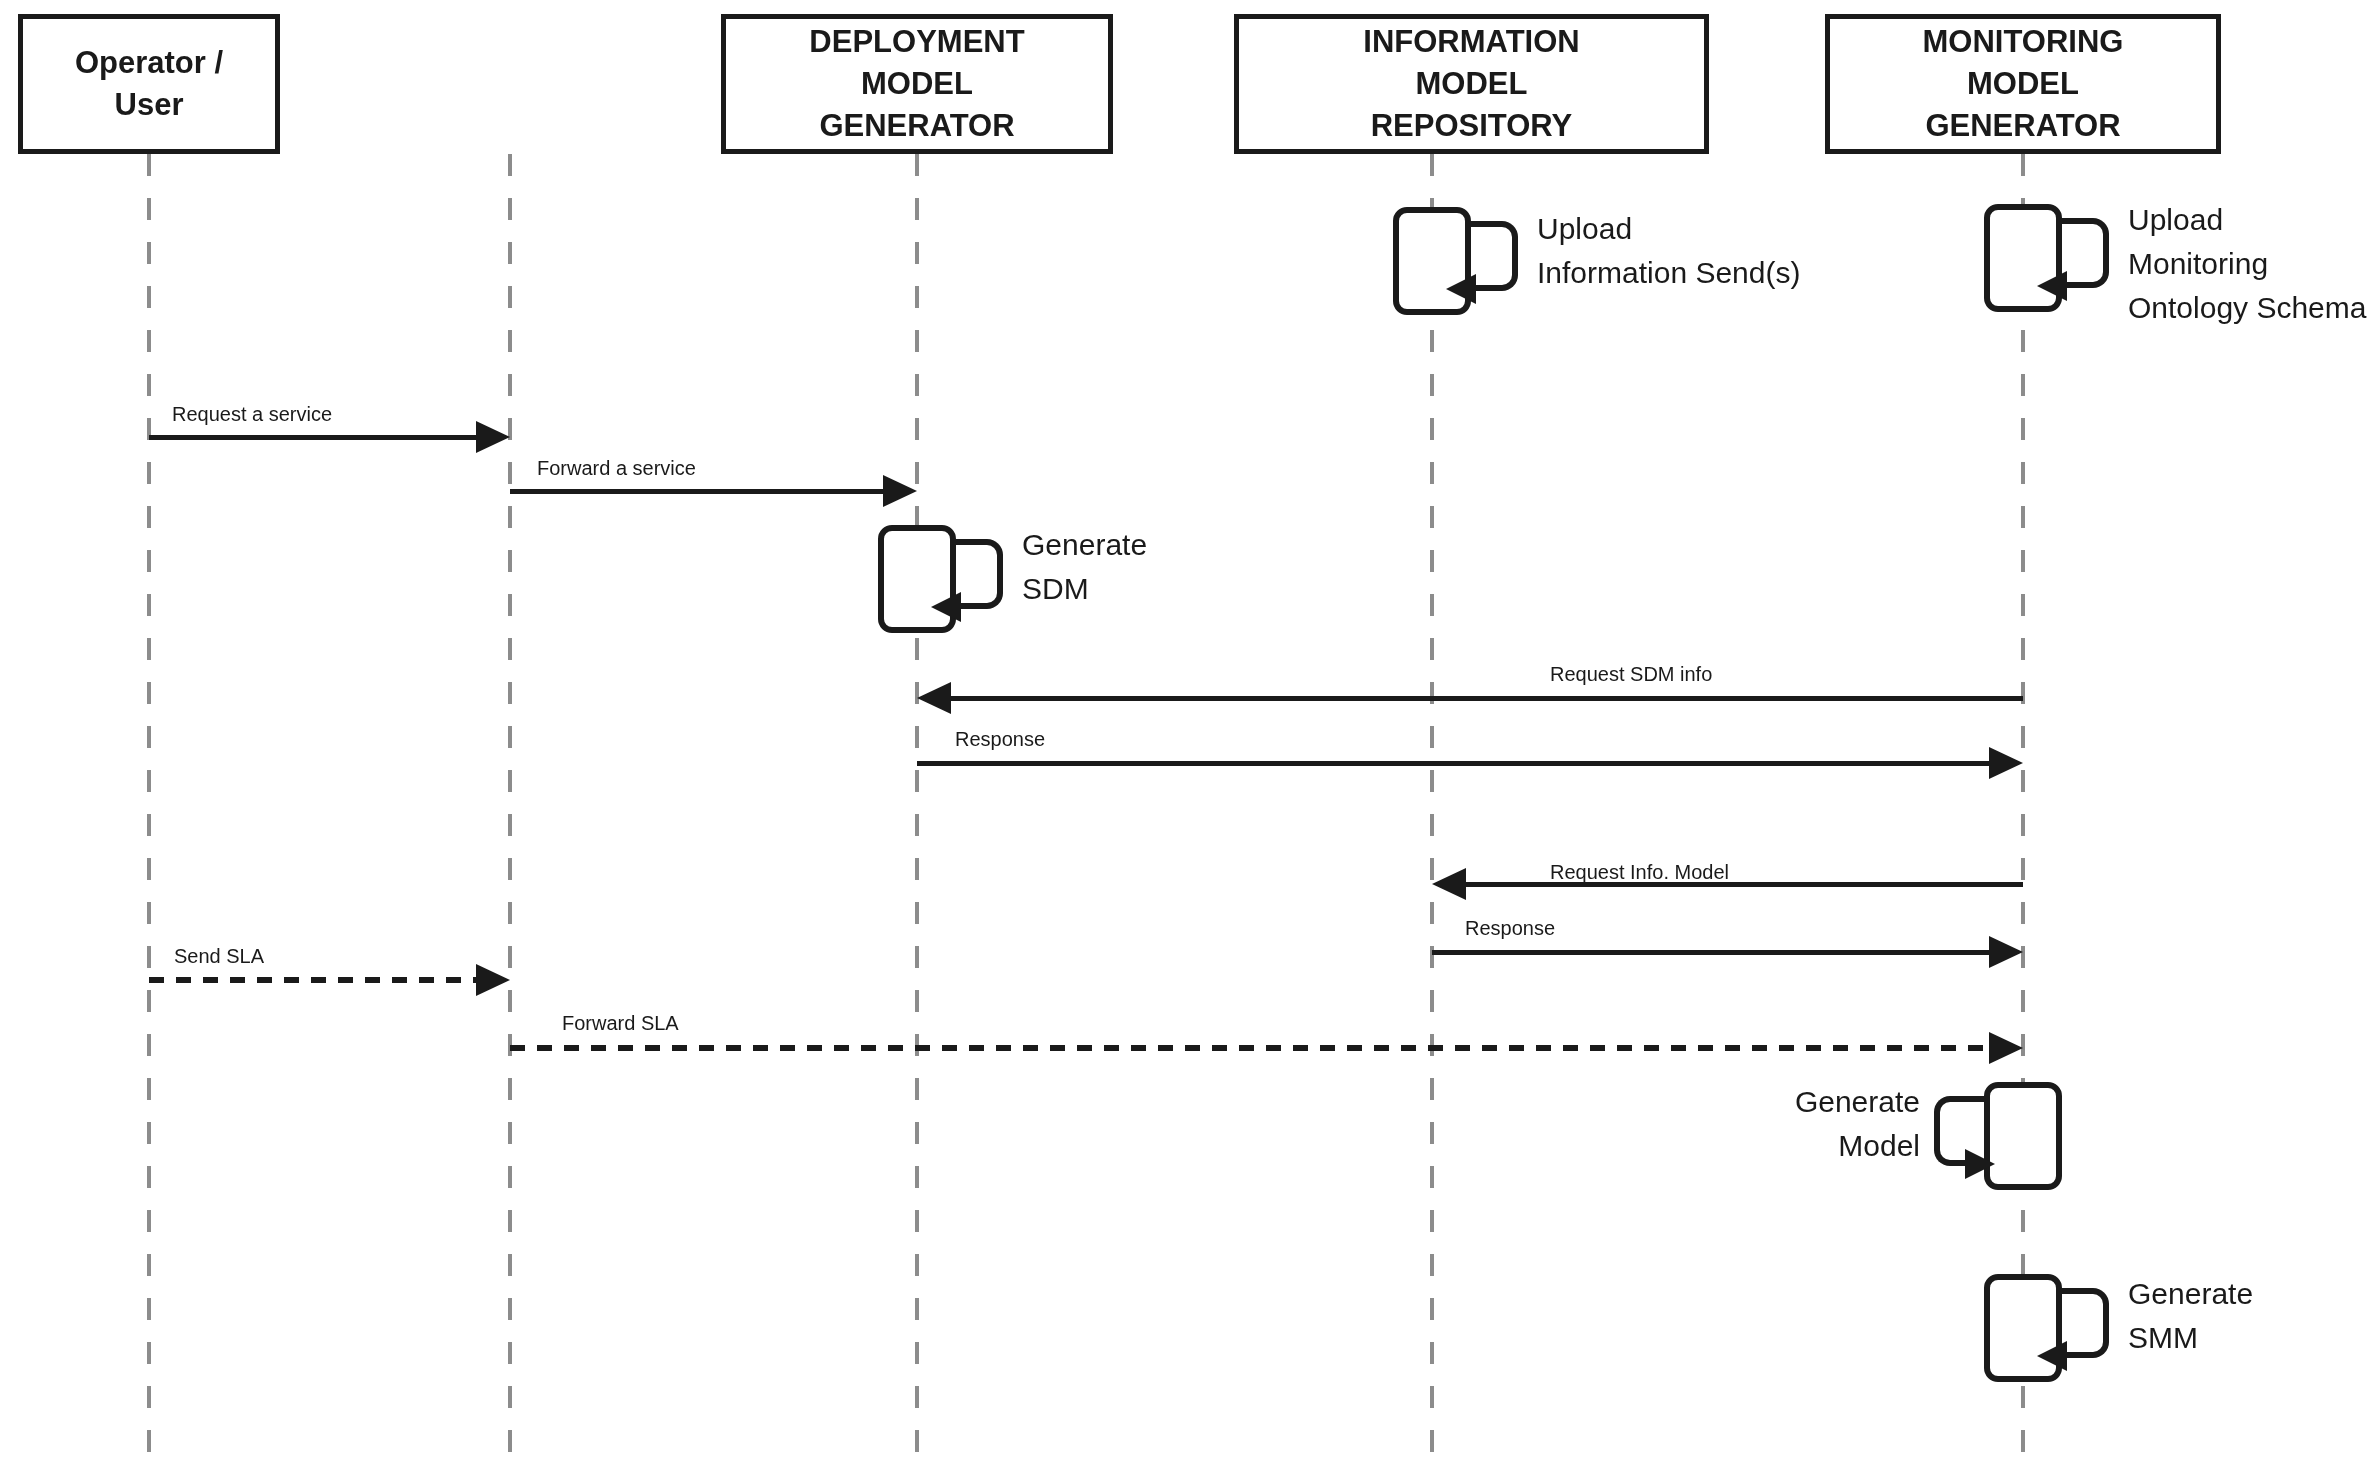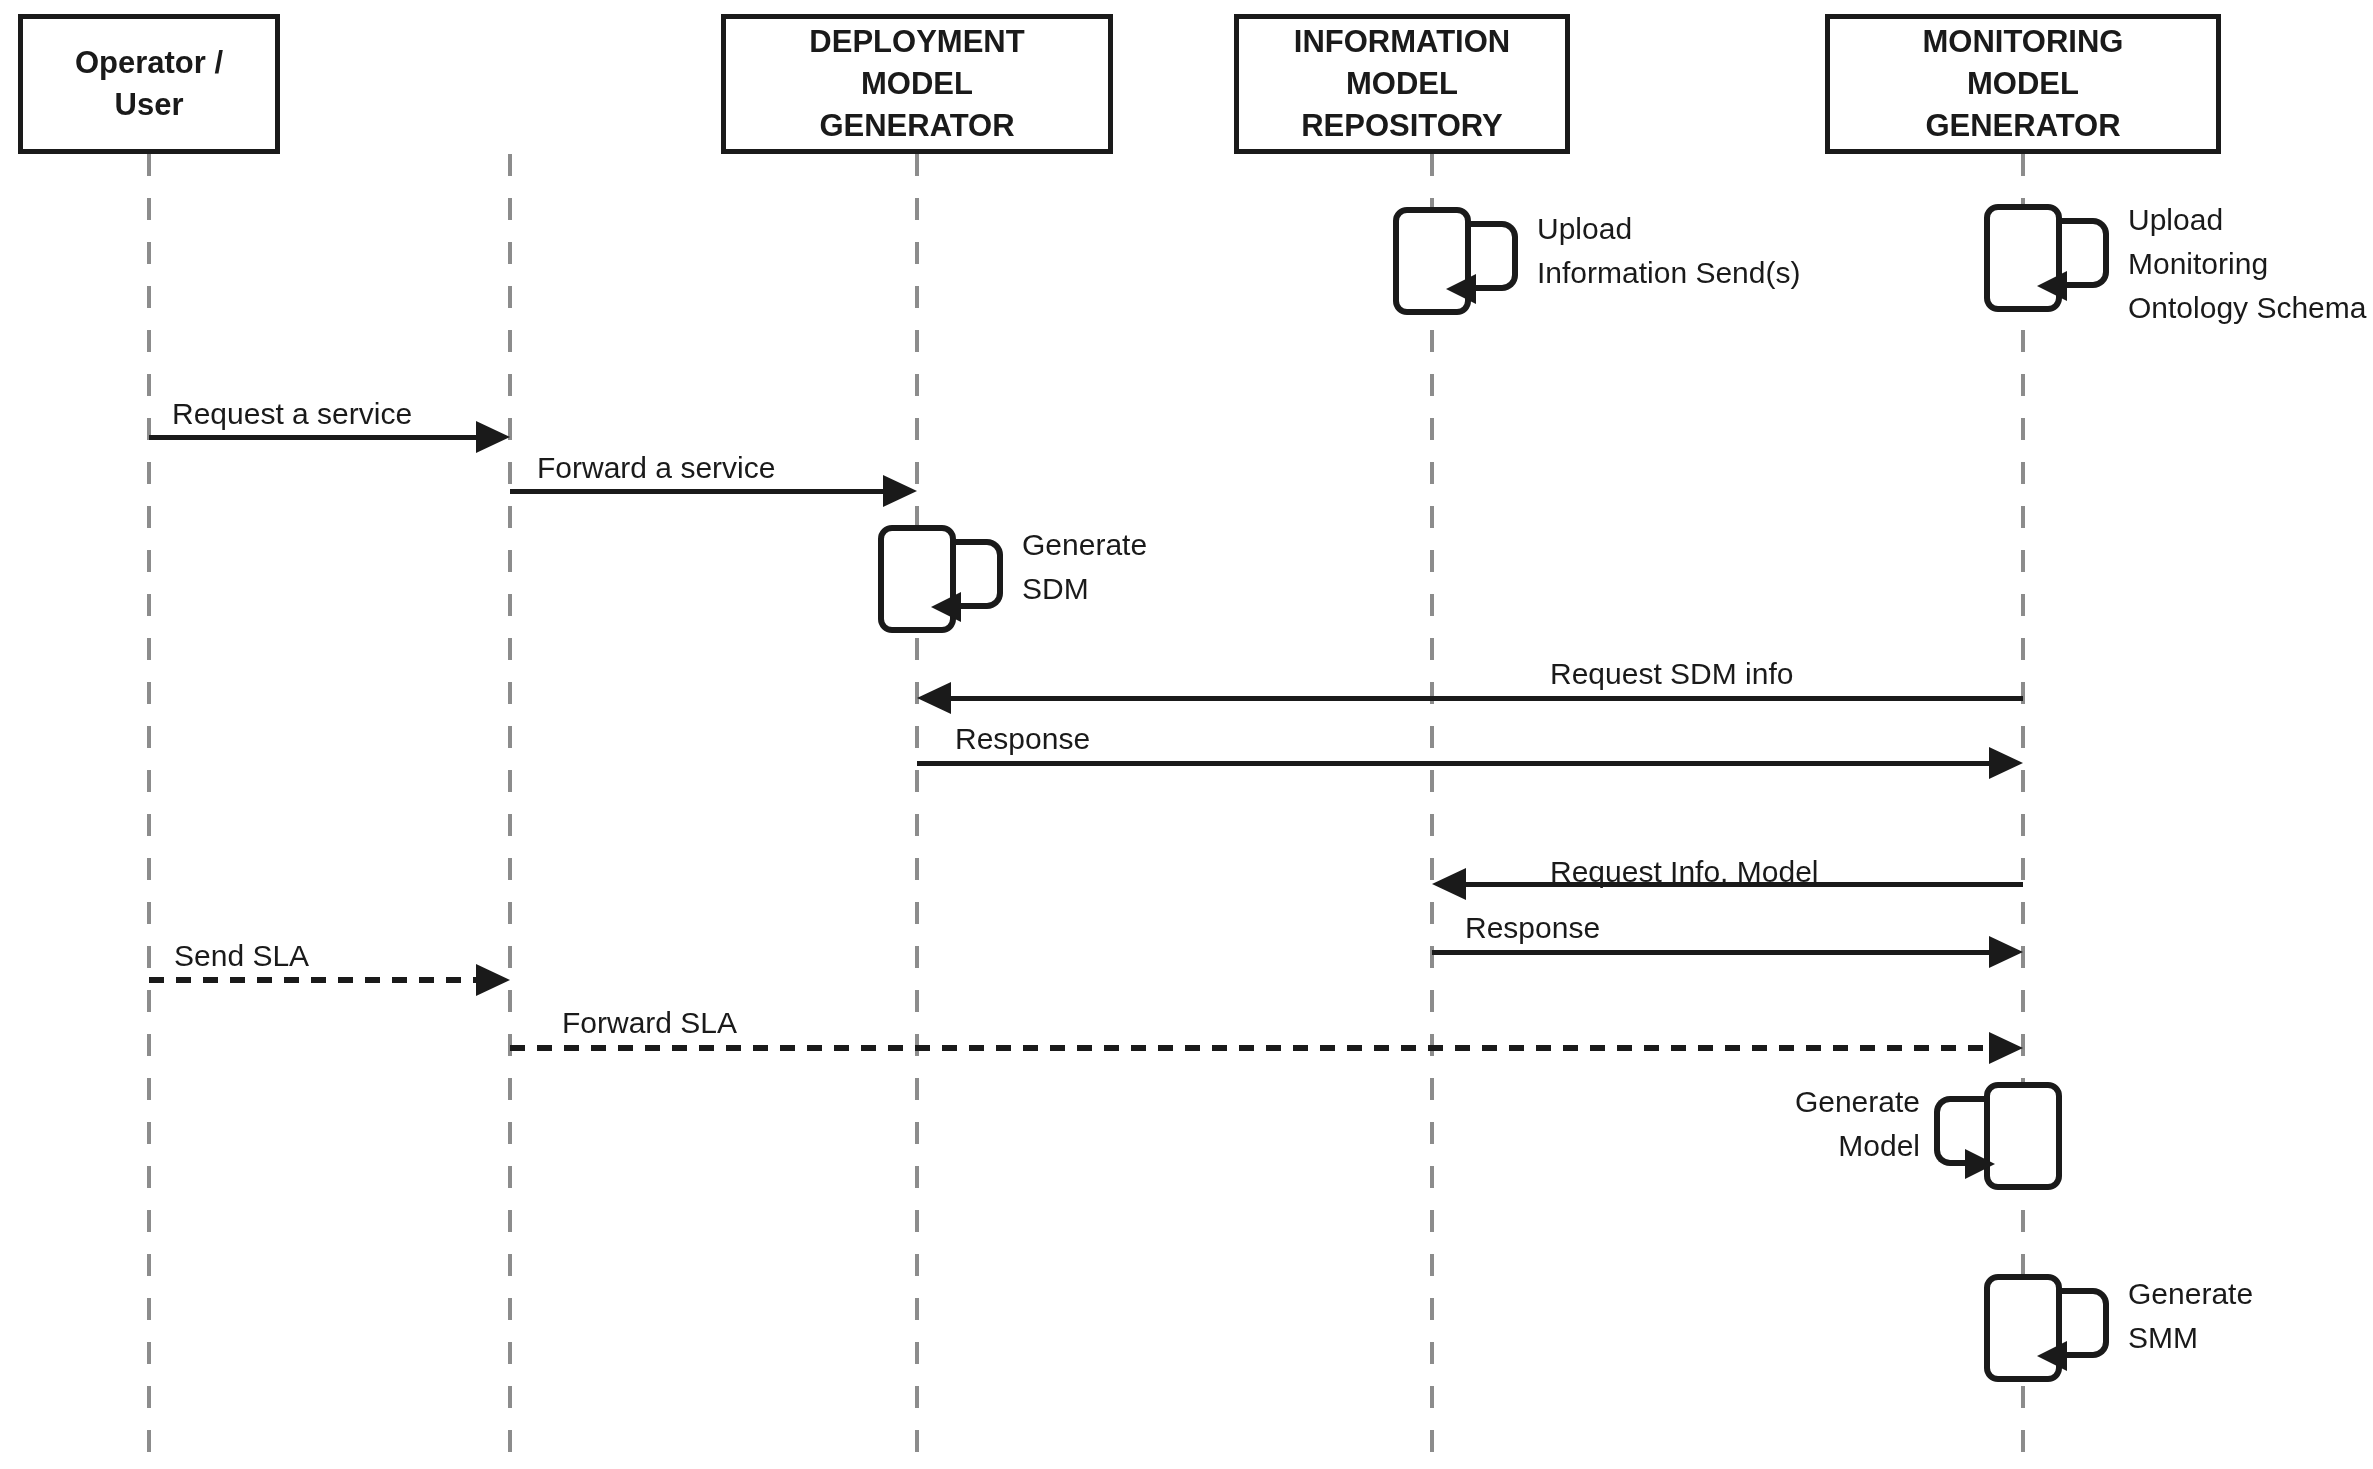--- a/index.html
+++ b/index.html
@@ -40,21 +40,21 @@
     border-top:16px solid transparent;
     border-bottom:16px solid transparent;
   }
   .arrow-left{
     position:absolute;width:0;height:0;
     border-right:34px solid #1a1a1a;
     border-top:16px solid transparent;
     border-bottom:16px solid transparent;
   }
   .msg-label{
-    position:absolute;font-size:30px;line-height:36px;white-space:nowrap;
+    position:absolute;font-size:20px;line-height:36px;white-space:nowrap;
   }
   .msg-label.right{text-align:left;}
   
   .act-box{
     position:absolute;width:66px;height:96px;
     background:#ffffff;border:6px solid #1a1a1a;border-radius:14px;
     z-index:2;
   }
   .loop-right{
     position:absolute;width:44px;height:58px;
@@ -100,21 +100,21 @@
 
   <div class="actor" style="left:18px;width:262px;">
     <span>Operator /</span>
     <span>User</span>
   </div>
   <div class="actor" style="left:721px;width:392px;">
     <span>DEPLOYMENT</span>
     <span>MODEL</span>
     <span>GENERATOR</span>
   </div>
-  <div class="actor" style="left:1234px;width:336px;">
+  <div class="actor" style="left:1234px;width:475px;">
     <span>INFORMATION</span>
     <span>MODEL</span>
     <span>REPOSITORY</span>
   </div>
   <div class="actor" style="left:1825px;width:396px;">
     <span>MONITORING</span>
     <span>MODEL</span>
     <span>GENERATOR</span>
   </div>
 

